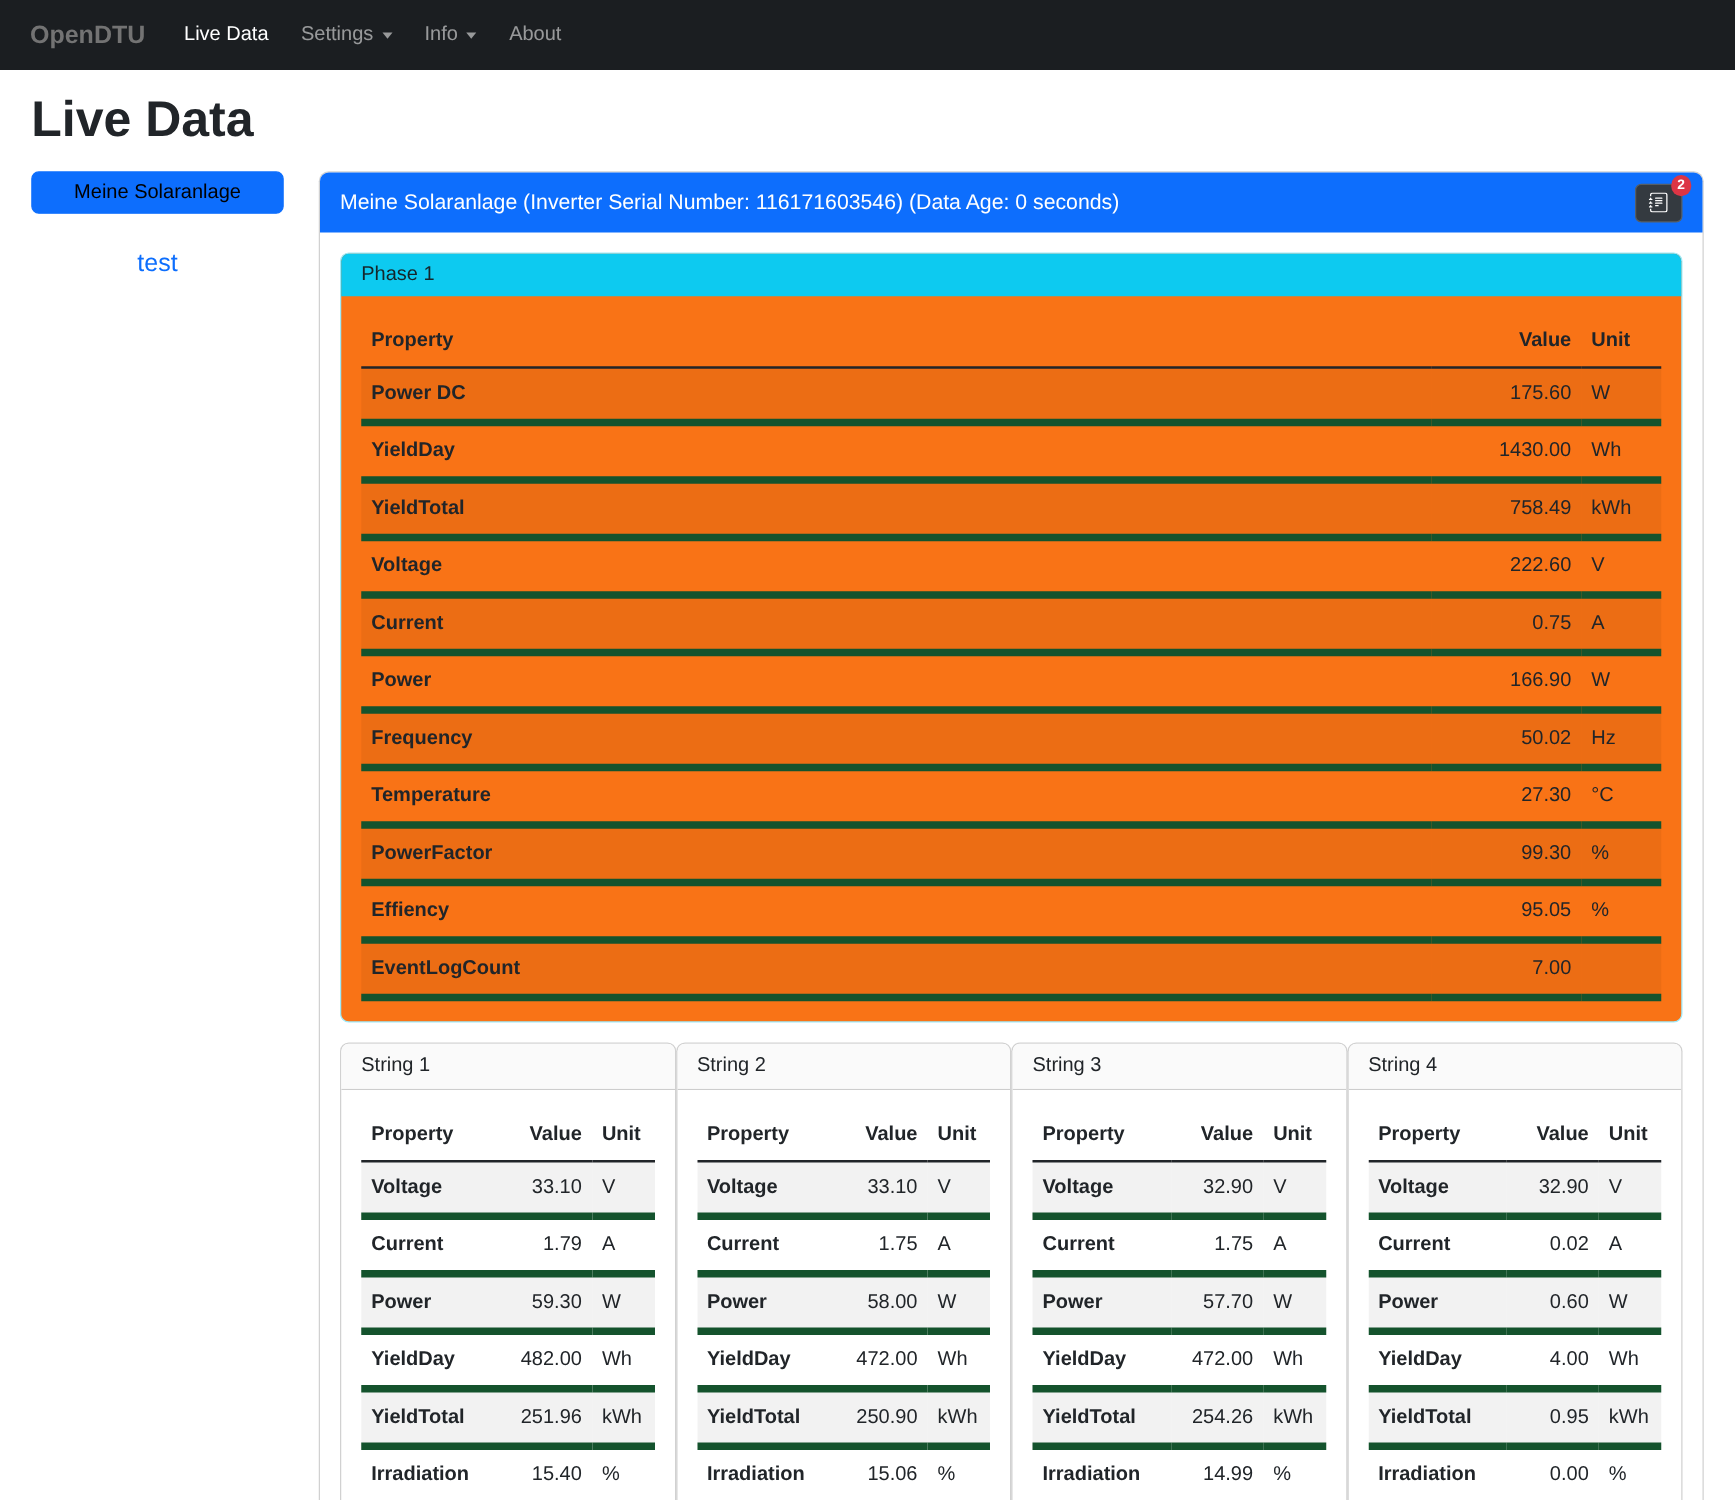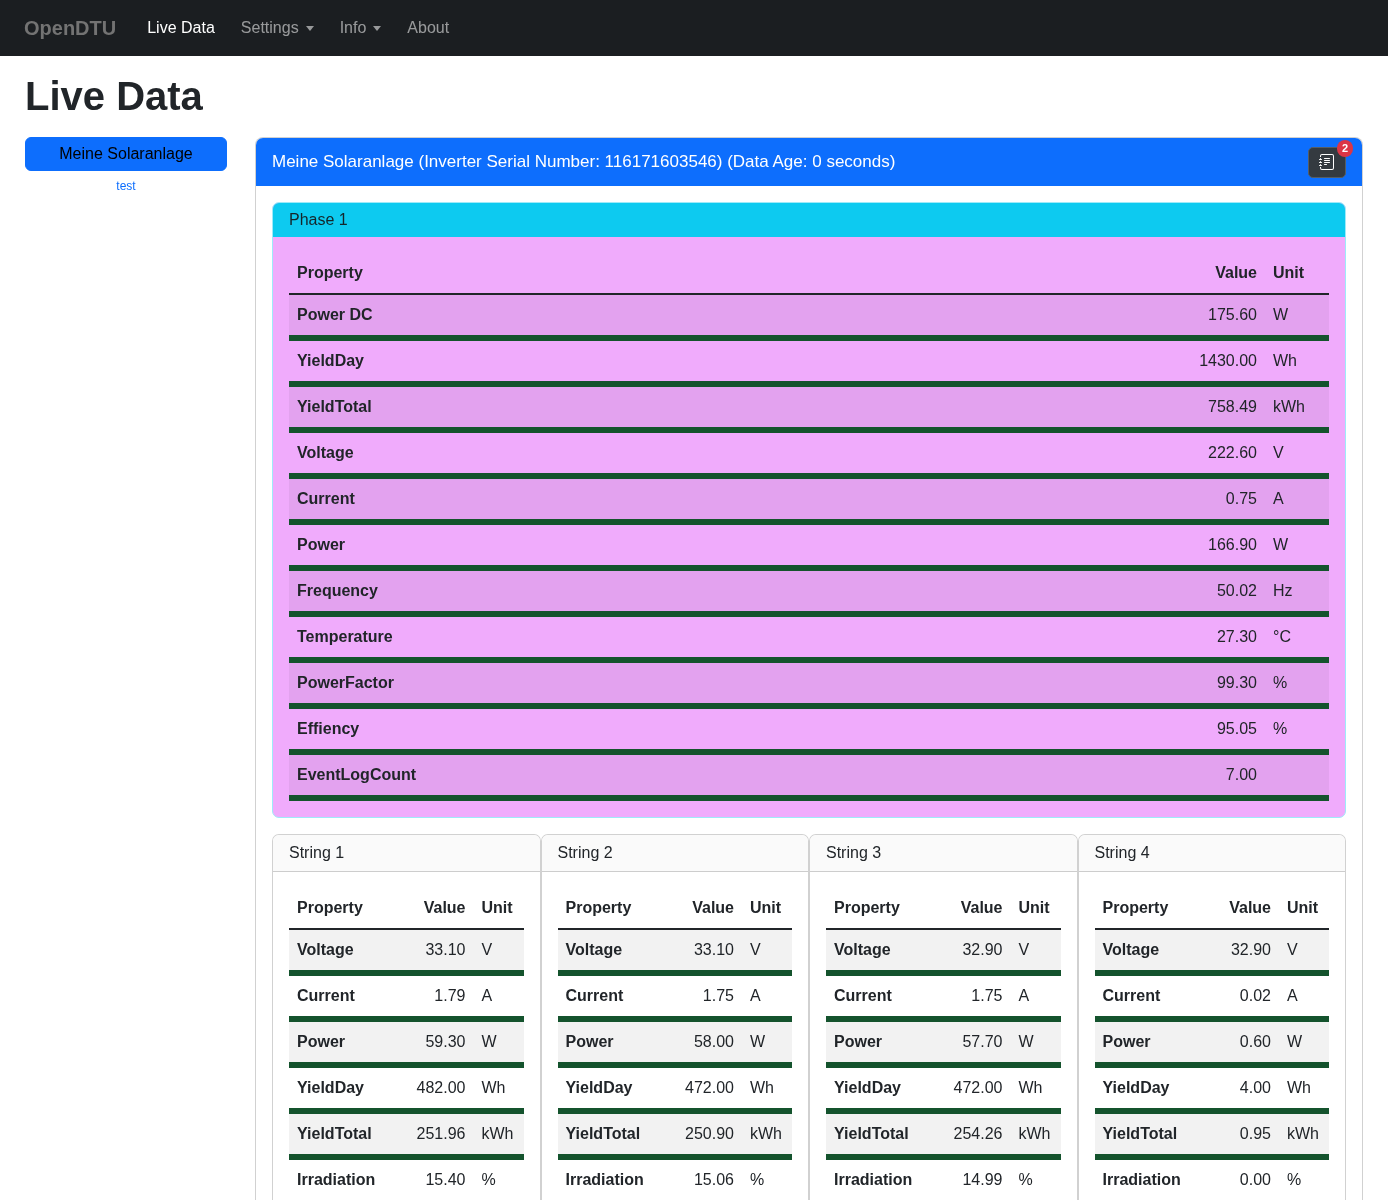--- a/index.html
+++ b/index.html
@@ -66,22 +66,22 @@
     border-radius: 6px;
     font-size: 16px;
     font-family: inherit;
     padding: 7px 12px;
     cursor: pointer;
   }
   .inv-link {
     display: block;
     text-align: center;
     color: #0d6efd;
-    margin-top: 8px;
-    font-size: 12px;
+    margin-top: 29px;
+    font-size: 20px;
     text-decoration: none;
     cursor: pointer;
   }
   .main { flex: 1; min-width: 0; }
 
   
   .card {
     border: 1px solid rgba(0,0,0,.18);
     border-radius: 8px;
     background: #fff;
@@ -122,21 +122,21 @@
     padding: 2px 5px;
     line-height: 1.2;
   }
   .card-body { padding: 16px; }
 
   
   .phase-card {
     border: 1px solid #9eeaf9;
     border-radius: 7px;
     margin-bottom: 16px;
-    background: #f0abfc;
+    background: #f97316;
   }
   .phase-header {
     background: #0dcaf0;
     color: #15262b;
     padding: 8px 16px;
     font-size: 16px;
     border-radius: 6px 6px 0 0;
   }
   .phase-body { padding: 16px; }
 

